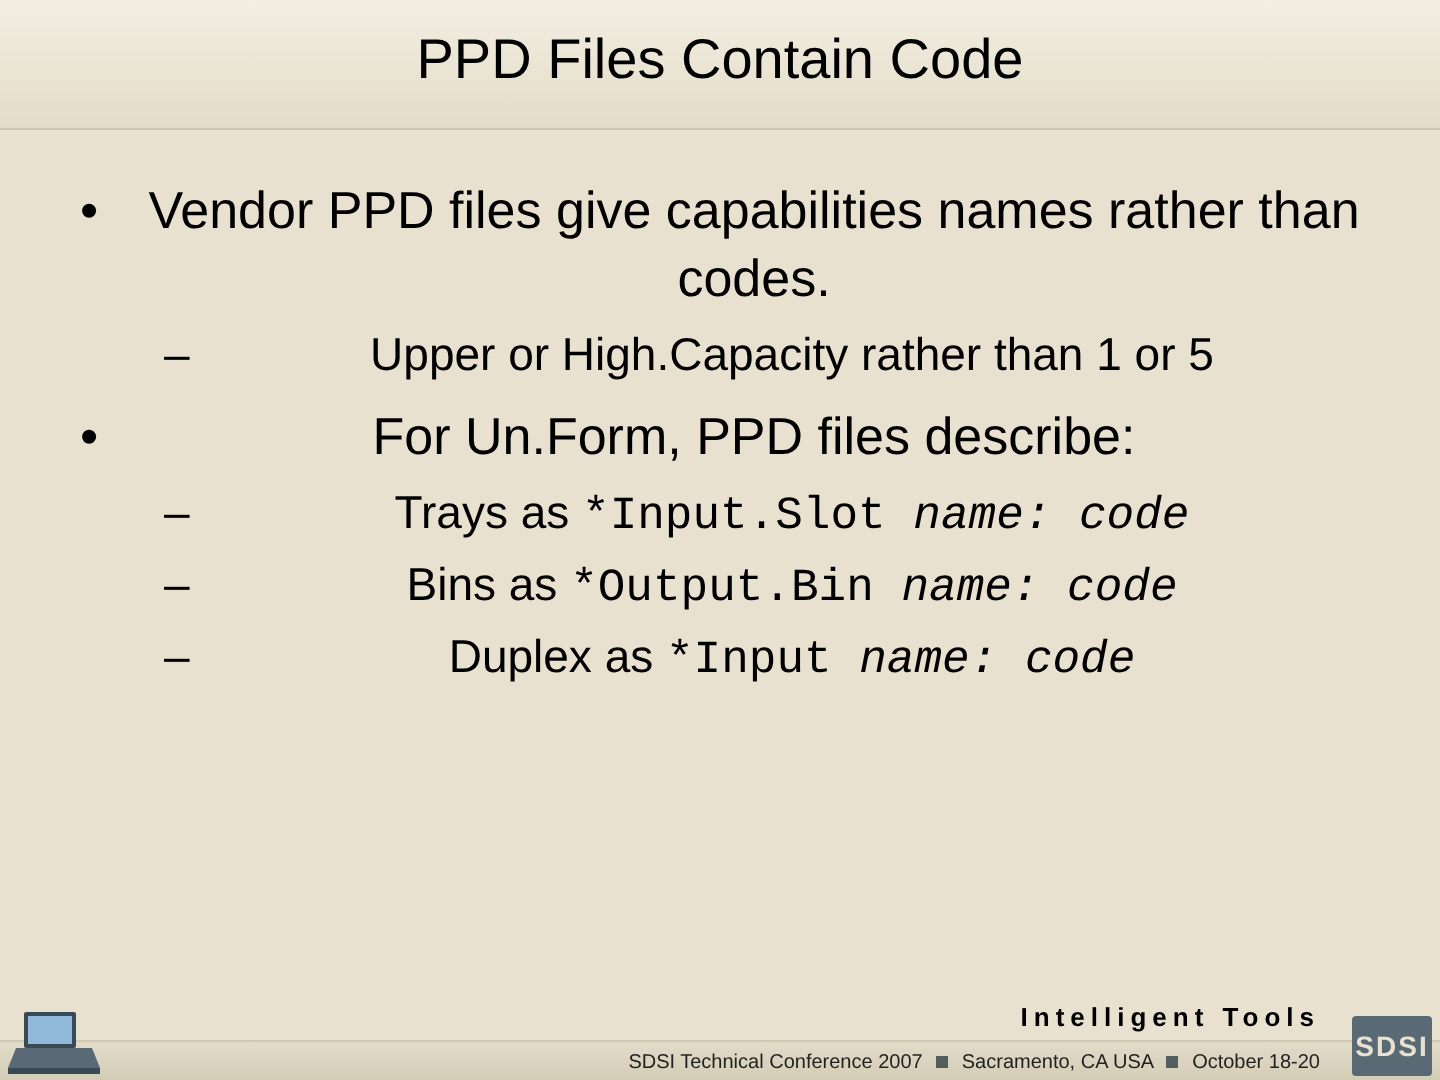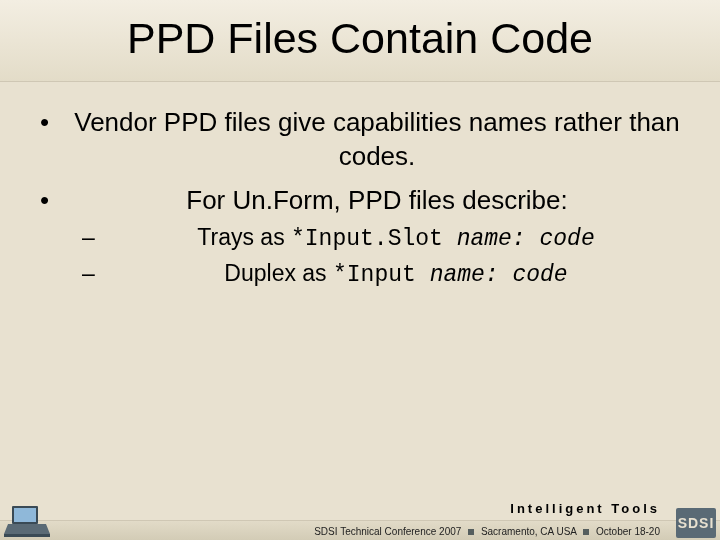--- a/index.html
+++ b/index.html
@@ -14,21 +14,21 @@
   }
   .title-band {
     position: relative;
     padding-top: 14px;
     padding-bottom: 18px;
     background: linear-gradient(to bottom, #f3eee2 0%, #e3dcc8 100%);
     border-bottom: 1px solid #cfc7b4;
   }
   .title-band h1 {
     text-align: center;
-    font-size: 43px;
+    font-size: 28px;
     font-weight: 400;
     letter-spacing: 0px;
   }
   .content {
     padding: 24px 30px 0 30px;
     font-size: 26px;
     line-height: 1.3;
   }
   ul.level1 {
     list-style: none;
@@ -135,26 +135,34 @@
 <body>
 
 <div class="title-band">
   <h1>PPD Files Contain Code</h1>
 </div>
 
 <div class="content">
   <ul class="level1">
     <li>
       <span>Vendor PPD files give capabilities names rather than codes.</span>
+      <ul class="level2">
+        <li>
+          <span>Upper or High.Capacity rather than 1 or 5</span>
+        </li>
+      </ul>
     </li>
     <li>
       <span>For Un.Form, PPD files describe:</span>
       <ul class="level2">
         <li>
           <span>Trays as </span><span class="mono">*Input.Slot </span><span class="mono ital">name: code</span>
+        </li>
+        <li>
+          <span>Bins as </span><span class="mono">*Output.Bin </span><span class="mono ital">name: code</span>
         </li>
         <li>
           <span>Duplex as </span><span class="mono">*Input </span><span class="mono ital">name: code</span>
         </li>
       </ul>
     </li>
   </ul>
 </div>
 
 <div class="footer">

